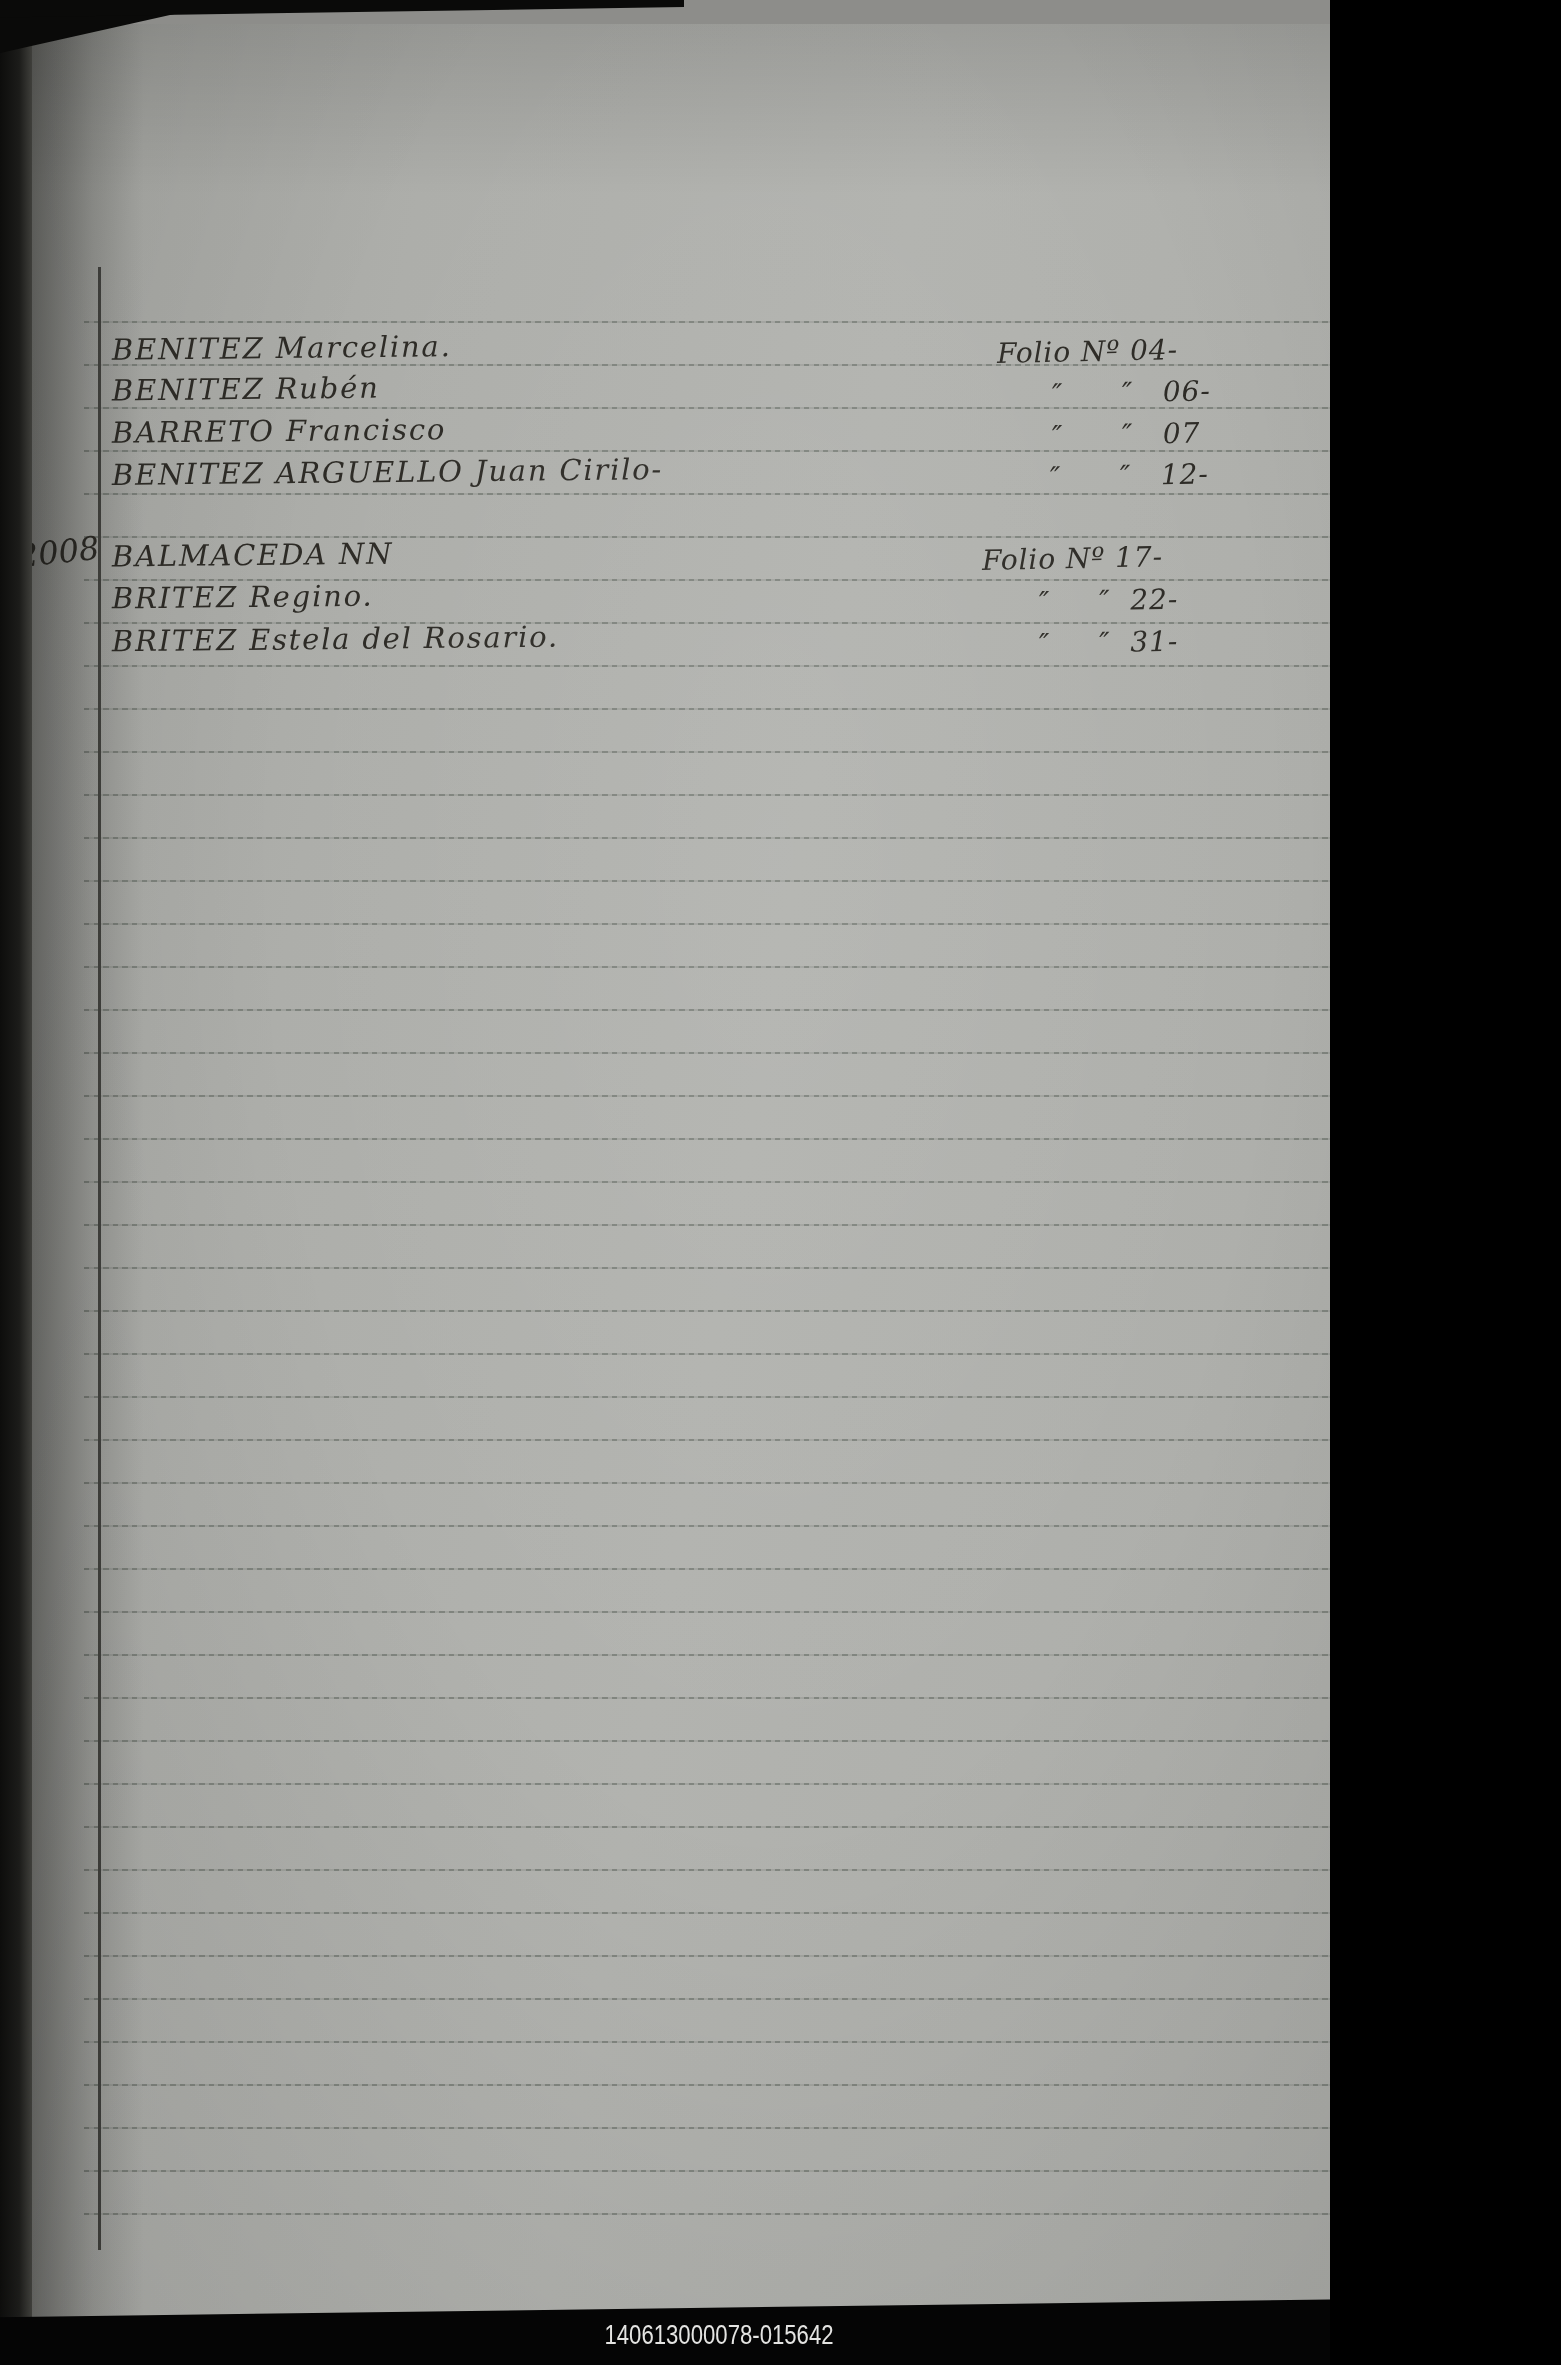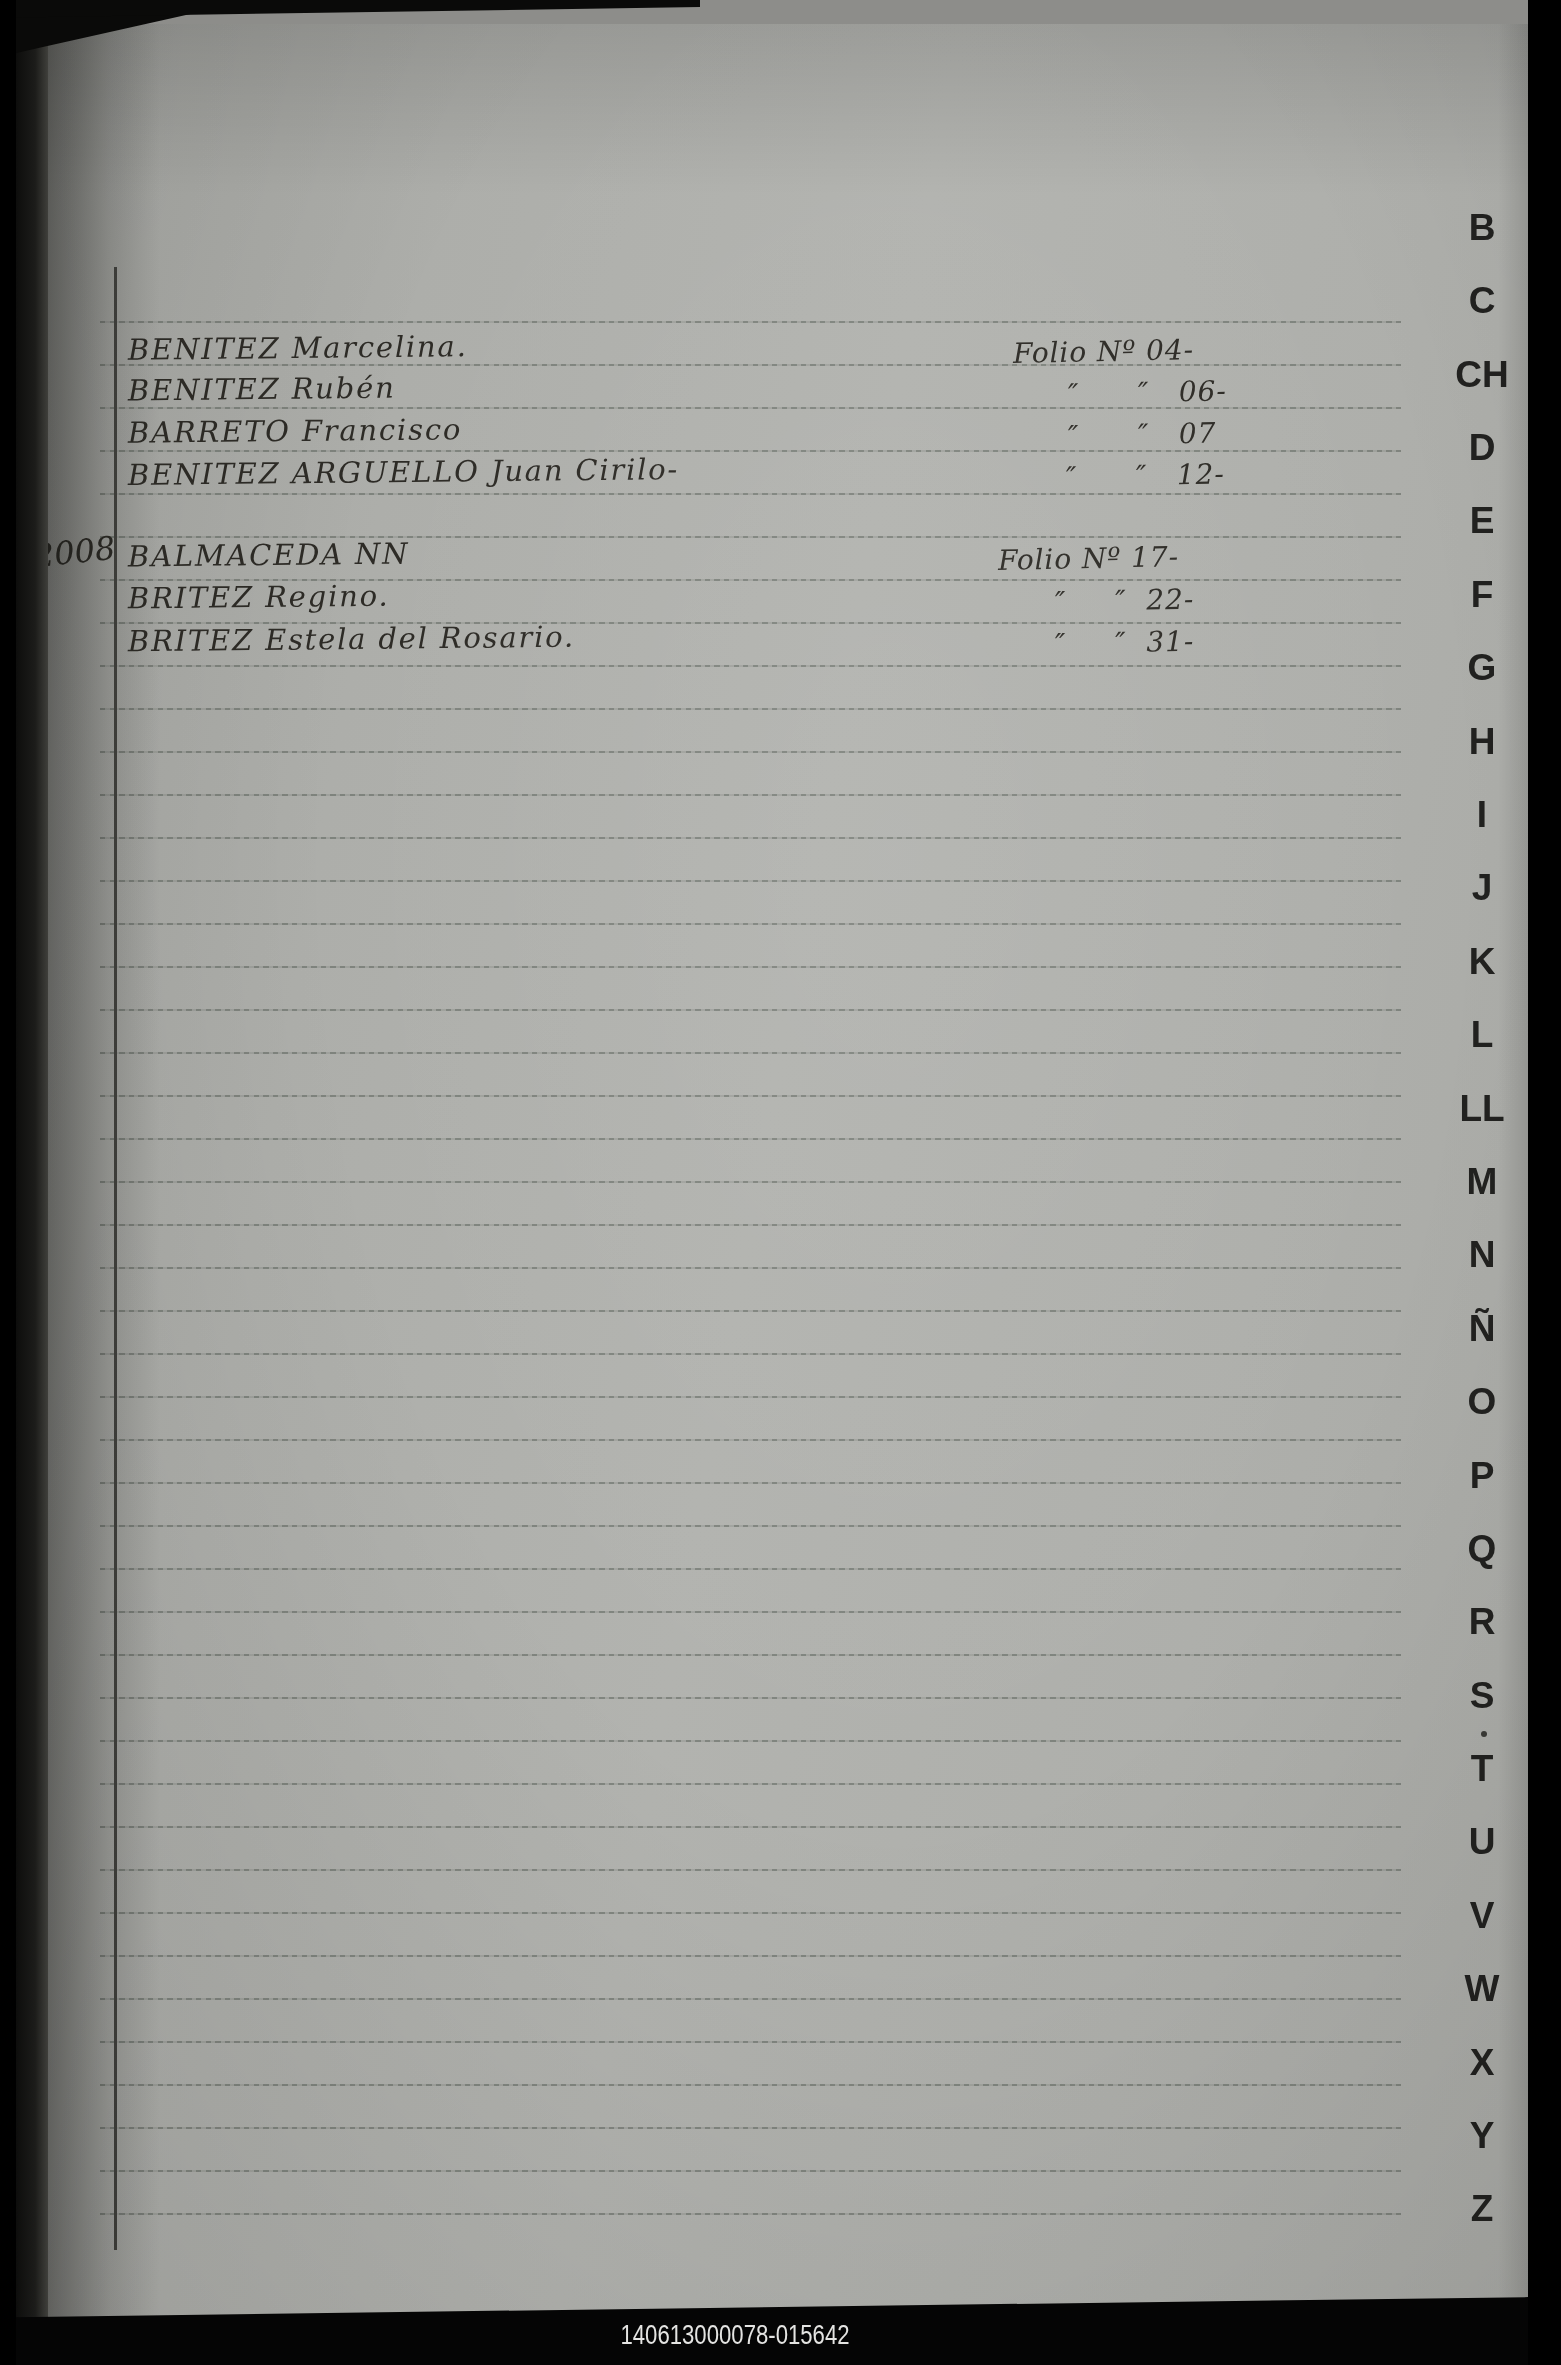--- a/index.html
+++ b/index.html
@@ -1,17 +1,17 @@
 <!DOCTYPE html>
 <html style="font-size:14px"><head>
 <meta charset="utf-8">
 <style>
   html,body{margin:0;padding:0;background:#000;}
-  .photo{position:relative;width:1512px;height:2366px;background:#0b0b0a;overflow:hidden;
-         font-family:"DejaVu Sans",sans-serif;margin-left:16px;}
+  .photo{position:relative;width:1330px;height:2366px;background:#0b0b0a;overflow:hidden;
+         font-family:"DejaVu Sans",sans-serif;}
   
   .scan-top{position:absolute;left:0;top:0;width:1562px;height:24px;background:#8d8d8a;z-index:5;}
   
   .paper{position:absolute;left:30px;top:21px;width:1502px;height:2297px;
          background:linear-gradient(100deg,#989995 0%,#a6a7a3 7%,#adaeaa 22%,#b2b3af 48%,#aeafab 75%,#a8a9a5 100%);
          z-index:1;}
   .shade-top{position:absolute;left:30px;top:21px;width:1502px;height:175px;
          background:linear-gradient(180deg,rgba(0,0,0,.13),rgba(0,0,0,0));z-index:3;pointer-events:none;}
   .shade-left{position:absolute;left:30px;top:21px;width:114px;height:2297px;
          background:linear-gradient(90deg,rgba(20,20,18,.45),rgba(20,20,18,.15) 55%,rgba(0,0,0,0));z-index:3;pointer-events:none;}

